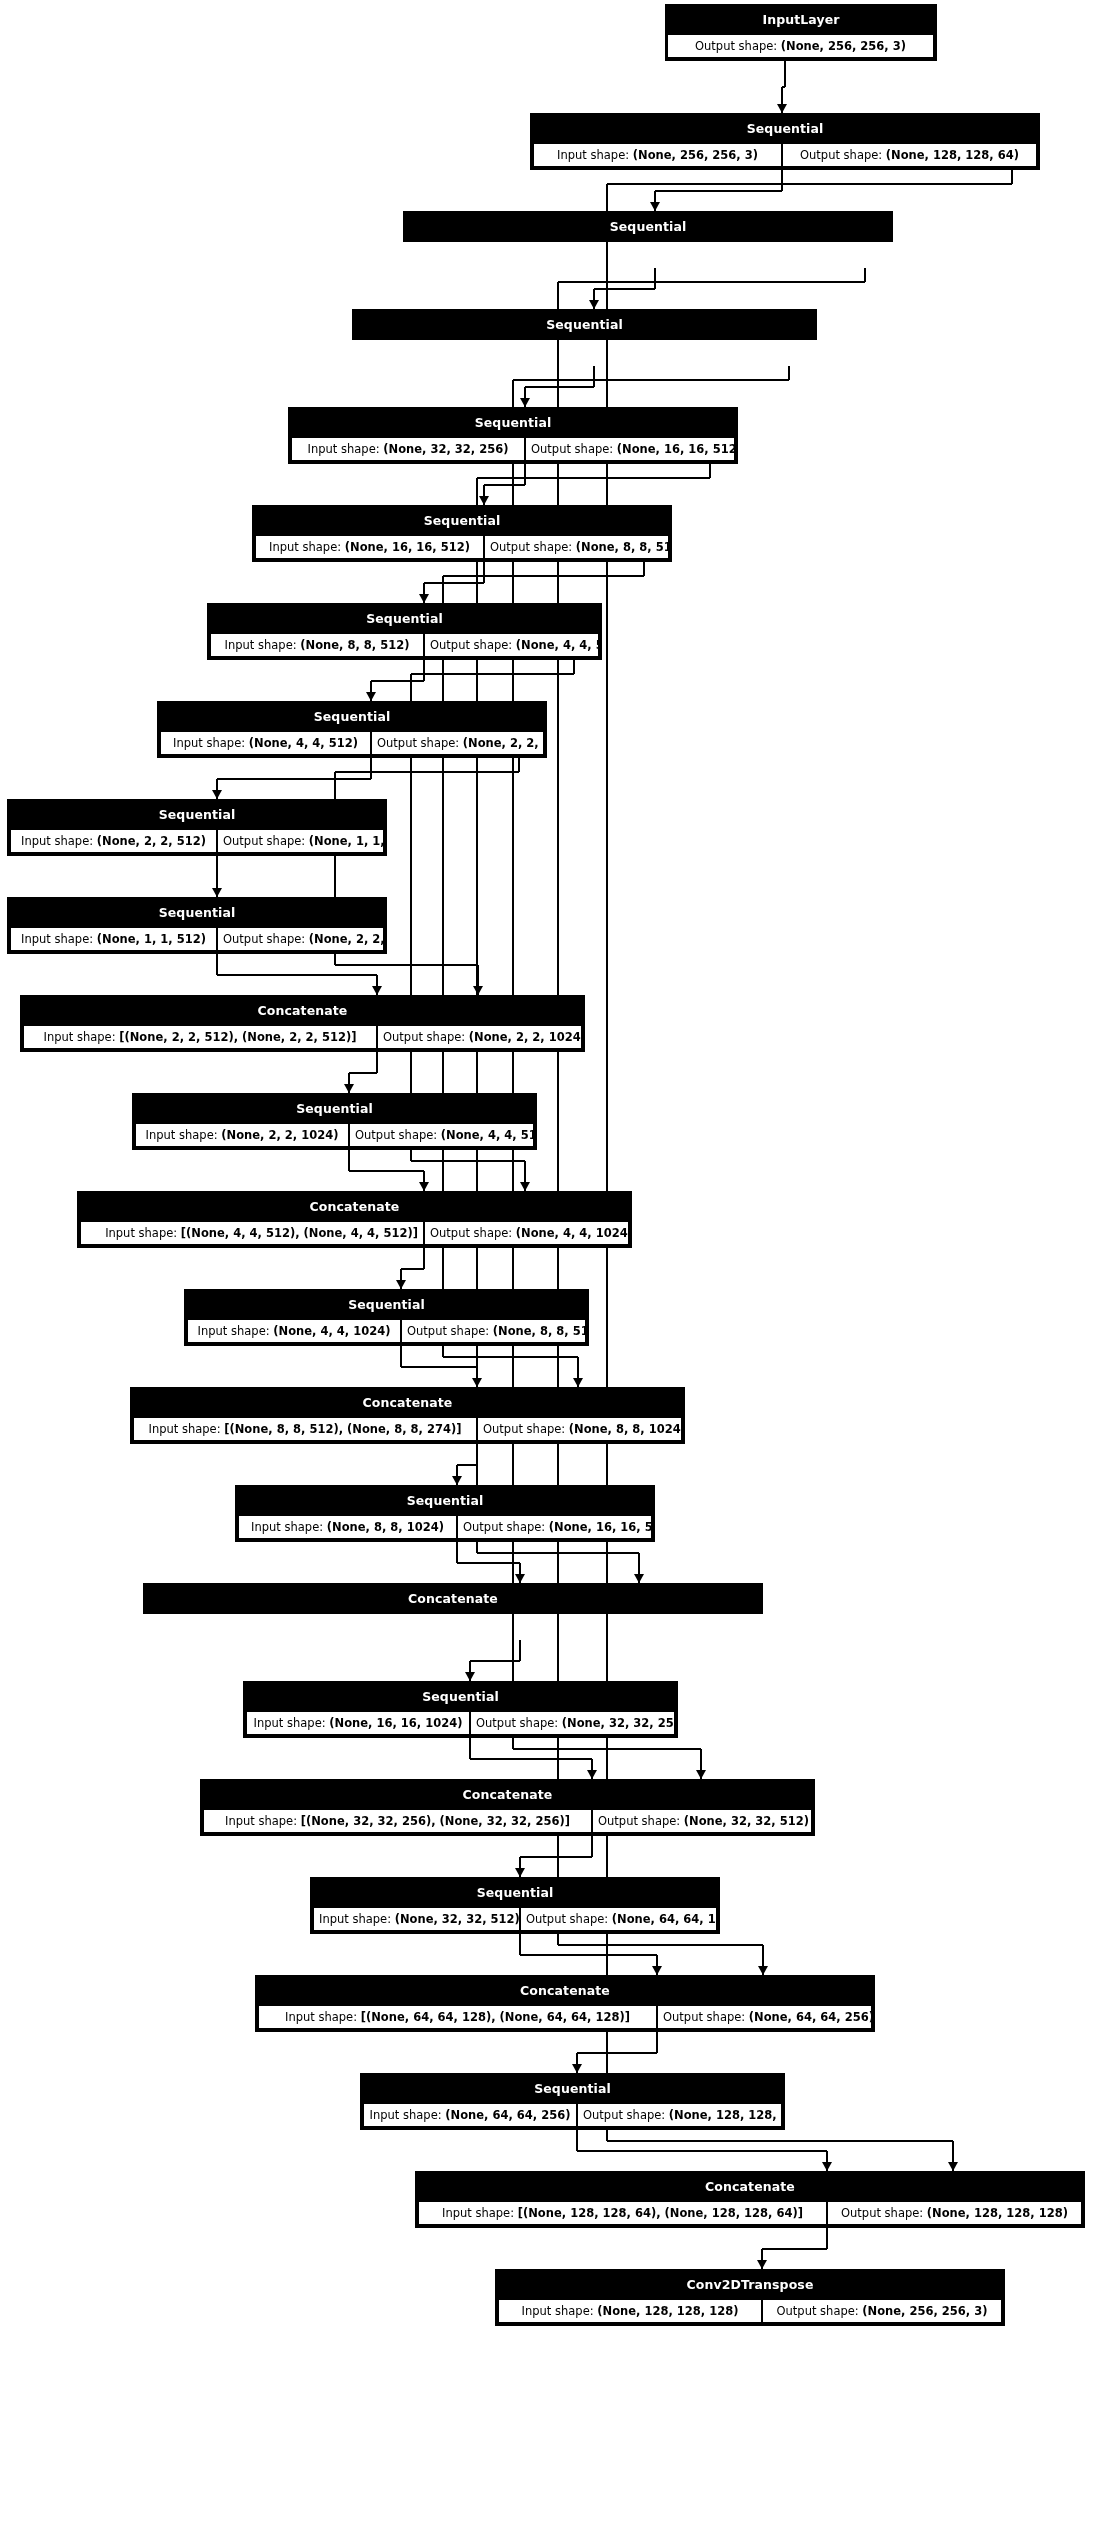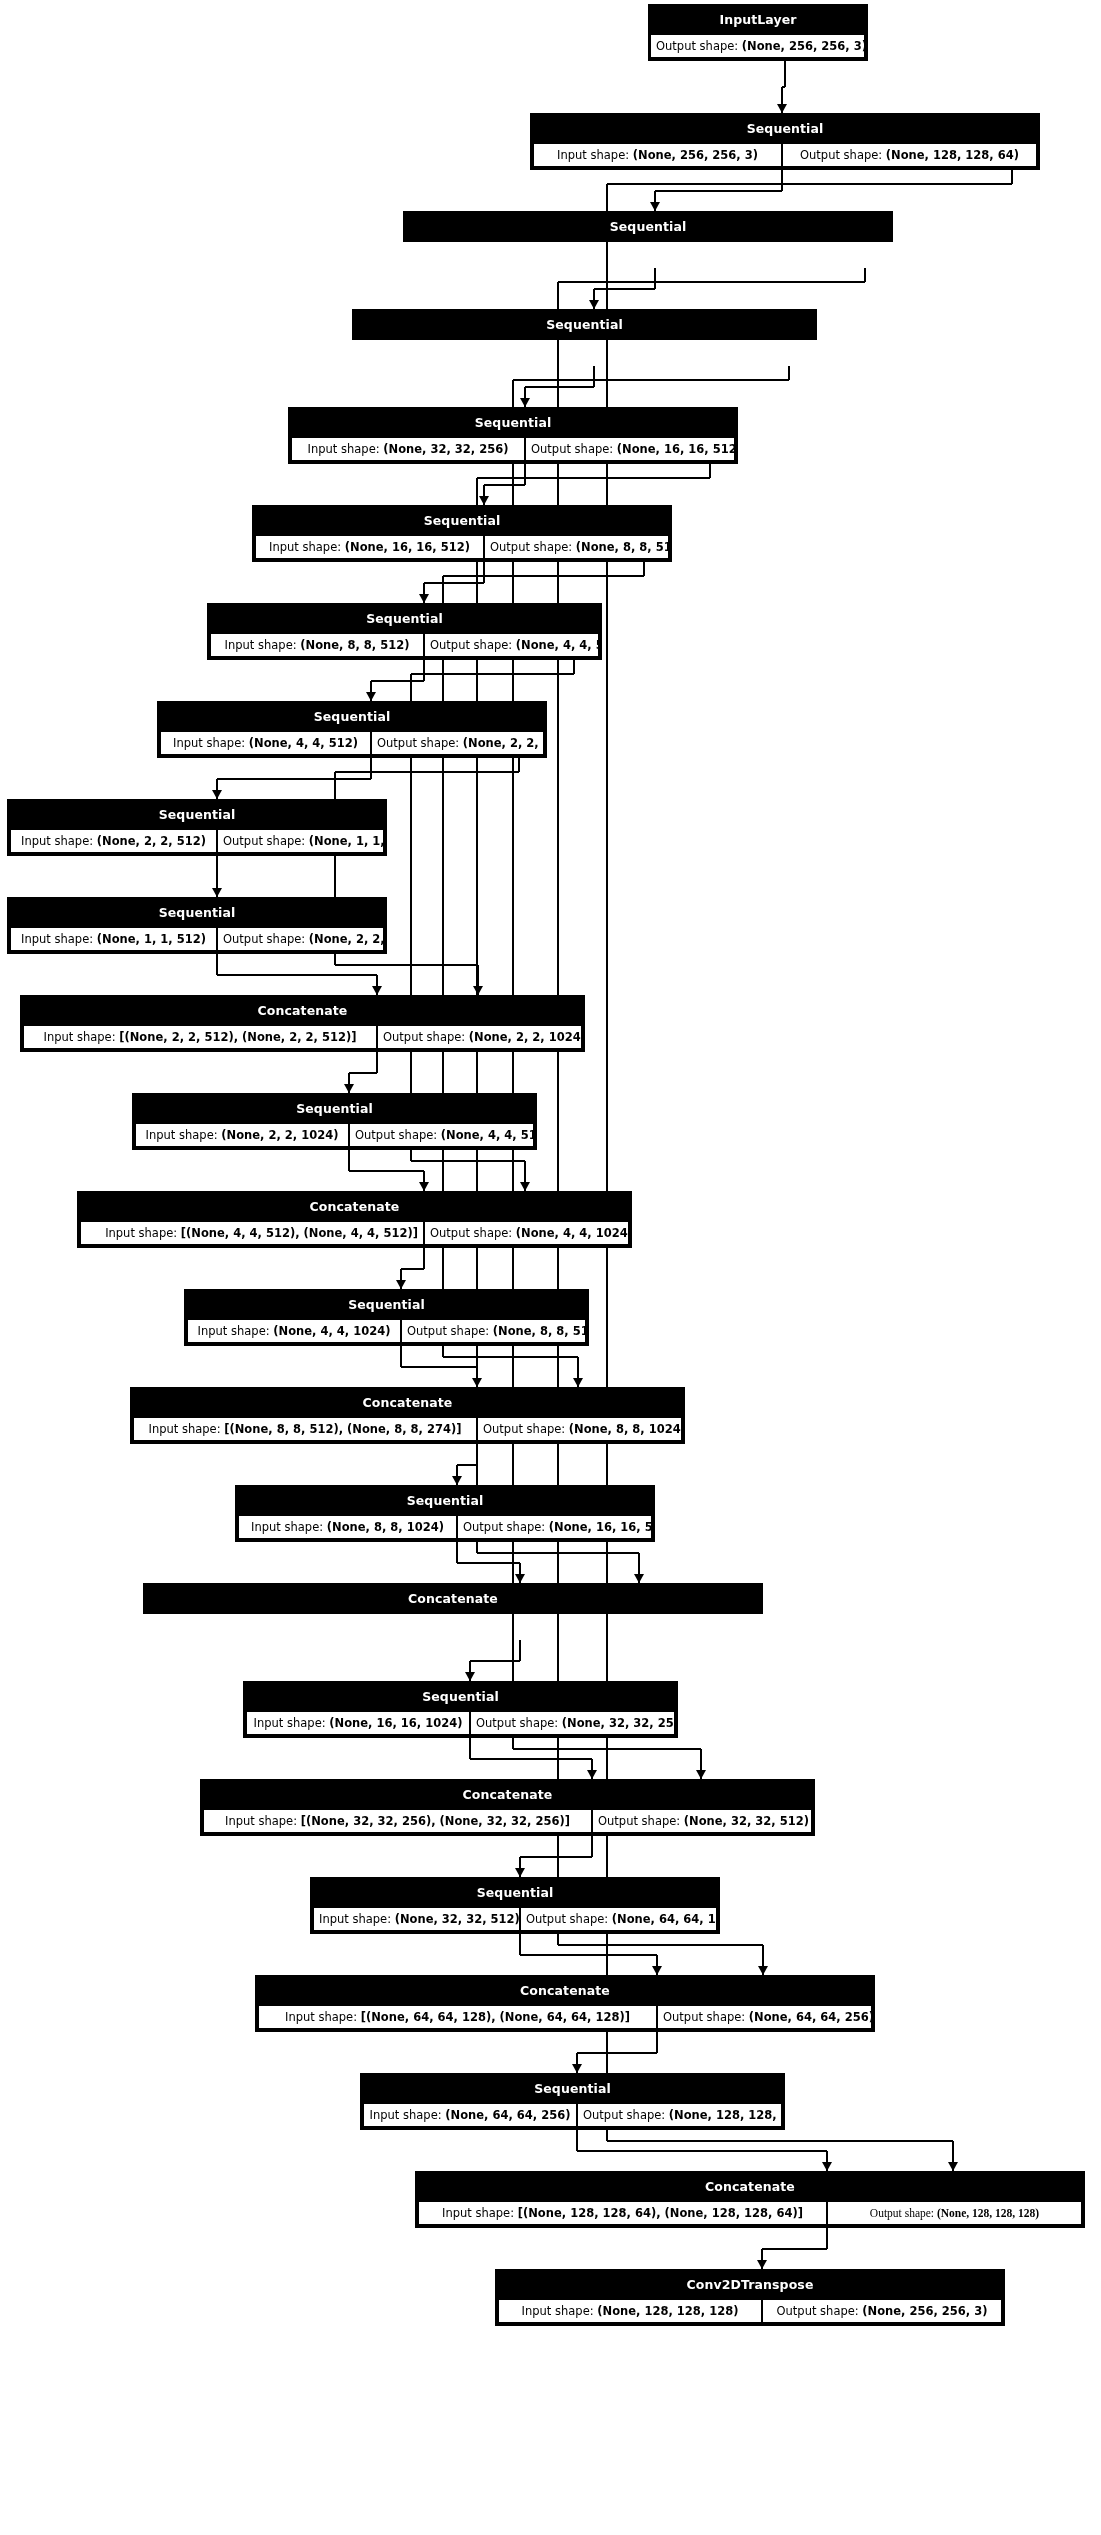--- a/index.html
+++ b/index.html
@@ -214,21 +214,21 @@
       <div class="vline" style="left: 762px; top: 1945px; height: 30px;"></div>
       <div class="arrow" style="left: 758px; top: 1966px;"></div>
       <div class="vline" style="left: 1011px; top: 170px; height: 14px;"></div>
       <div class="hline" style="left: 607px; top: 183px; width: 405px;"></div>
       <div class="vline" style="left: 606px; top: 184px; height: 1957px;"></div>
       <div class="hline" style="left: 607px; top: 2140px; width: 346px;"></div>
       <div class="vline" style="left: 952px; top: 2141px; height: 30px;"></div>
       <div class="arrow" style="left: 948px; top: 2162px;"></div>
     </div>
   <div id="node-layer">
-      <div class="node single" style="left: 648px; top: 4px; width: 220px;">
+      <div class="node single" style="left: 665px; top: 4px; width: 272px;">
         <div class="node-title">InputLayer</div>
         <div class="node-body">
           <div class="cell out" style="width: 236px;"><span class="lbl">Output shape: </span><b>(None, 256, 256, 3)</b></div>
         </div>
       </div>
       <div class="node" style="left: 530px; top: 113px; width: 510px;">
         <div class="node-title">Sequential</div>
         <div class="node-body">
           <div class="cell in" style="width: 250px;"><span class="lbl">Input shape: </span><b>(None, 256, 256, 3)</b></div>
           <div class="cell out" style="width: 256px;"><span class="lbl">Output shape: </span><b>(None, 128, 128, 64)</b></div>
@@ -359,21 +359,21 @@
         <div class="node-title">Sequential</div>
         <div class="node-body">
           <div class="cell in" style="width: 215px;"><span class="lbl">Input shape: </span><b>(None, 64, 64, 256)</b></div>
           <div class="cell out" style="width: 206px;"><span class="lbl">Output shape: </span><b>(None, 128, 128, 64)</b></div>
         </div>
       </div>
       <div class="node" style="left: 415px; top: 2171px; width: 670px;">
         <div class="node-title">Concatenate</div>
         <div class="node-body">
           <div class="cell in" style="width: 410px; text-align: center;"><span class="lbl">Input shape: </span><b>[(None, 128, 128, 64), (None, 128, 128, 64)]</b></div>
-          <div class="cell out" style="width: 256px; font-family: Liberation Serif, serif;"><span class="lbl">Output shape: </span><b>(None, 128, 128, 128)</b></div>
+          <div class="cell out" style="width: 256px;"><span class="lbl">Output shape: </span><b>(None, 128, 128, 128)</b></div>
         </div>
       </div>
       <div class="node" style="left: 495px; top: 2269px; width: 510px;">
         <div class="node-title">Conv2DTranspose</div>
         <div class="node-body">
           <div class="cell in" style="width: 265px;"><span class="lbl">Input shape: </span><b>(None, 128, 128, 128)</b></div>
           <div class="cell out" style="width: 241px;"><span class="lbl">Output shape: </span><b>(None, 256, 256, 3)</b></div>
         </div>
       </div>
     </div>

